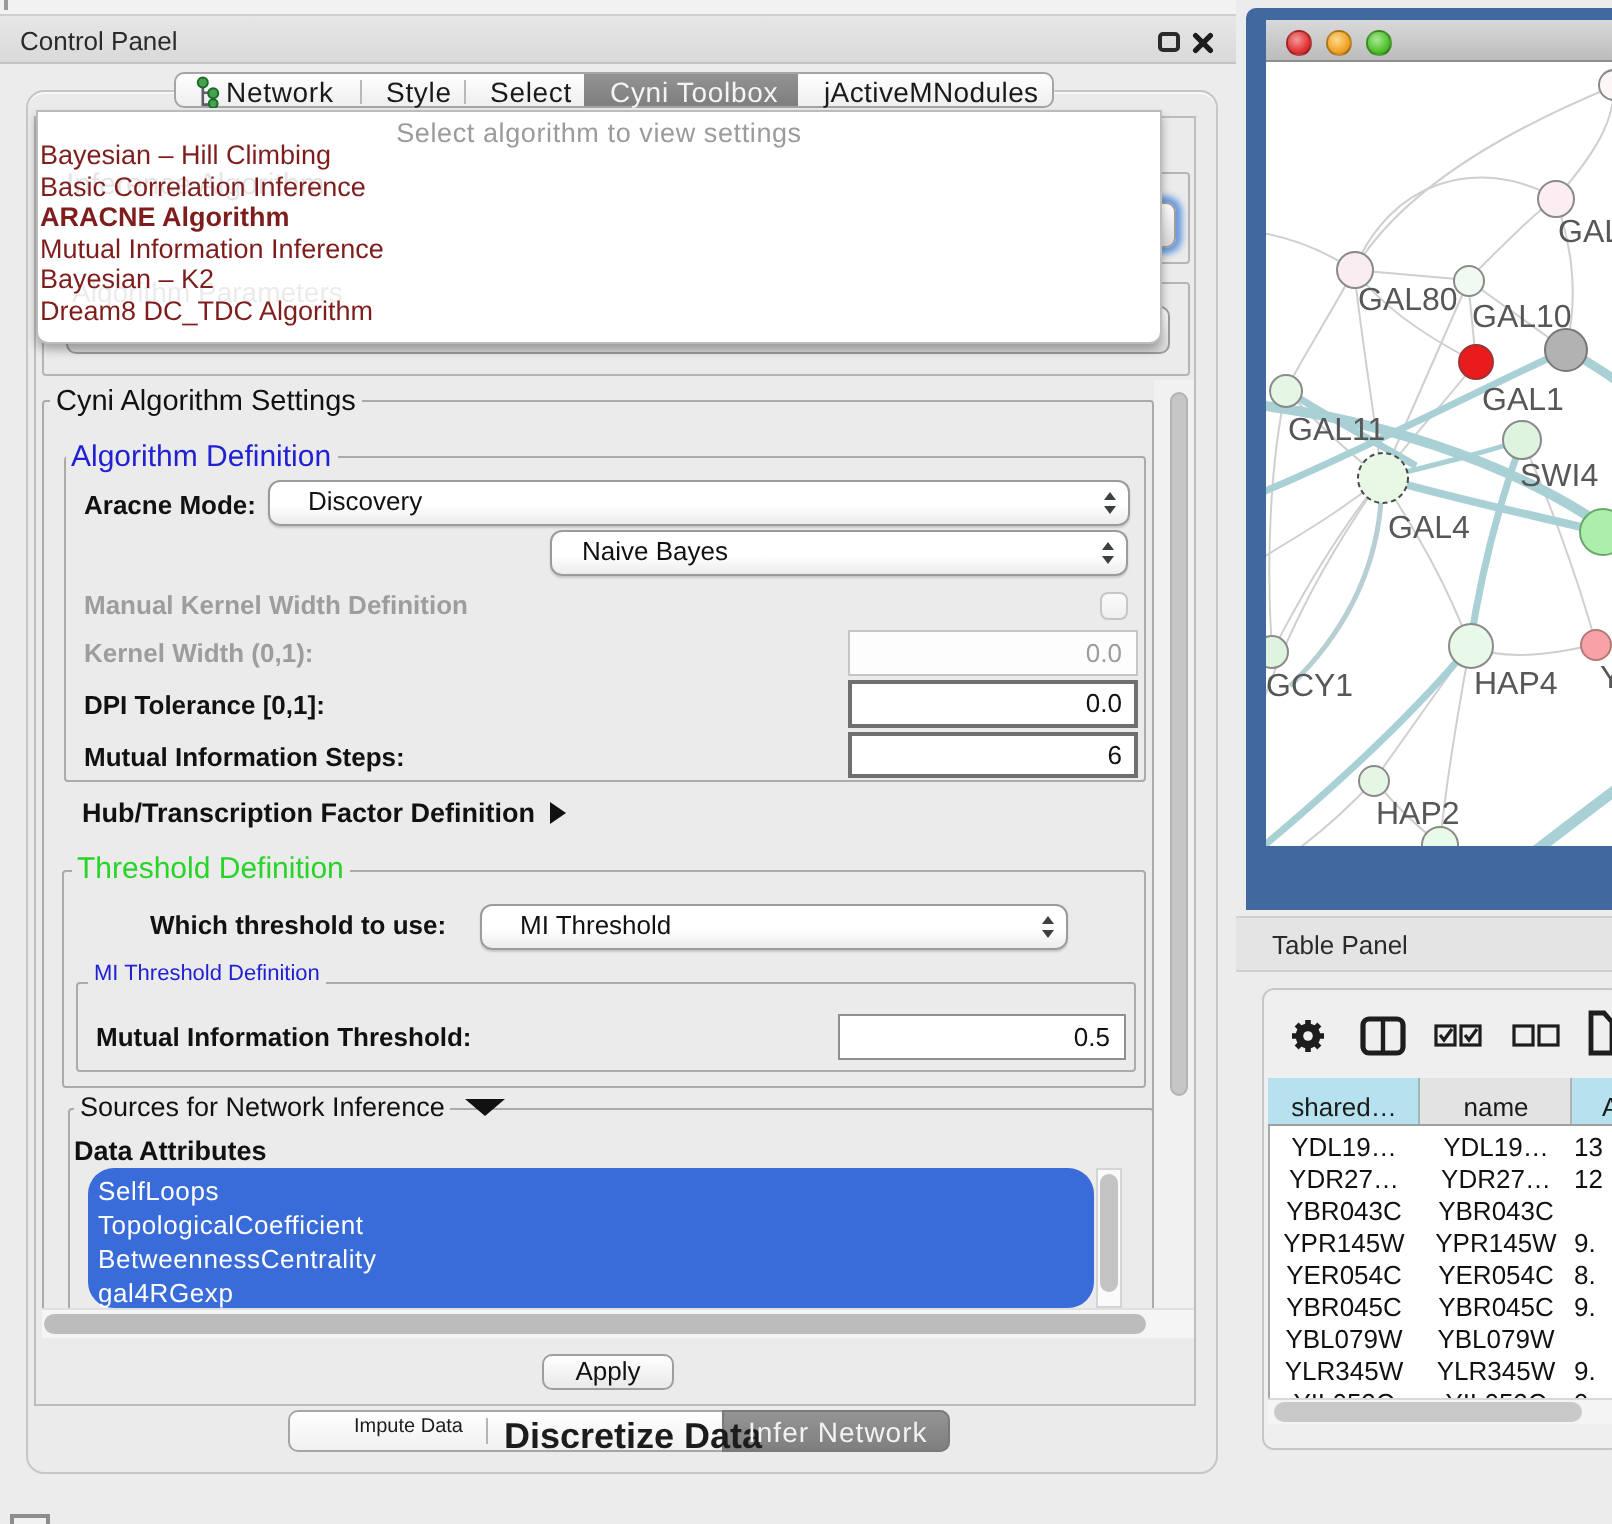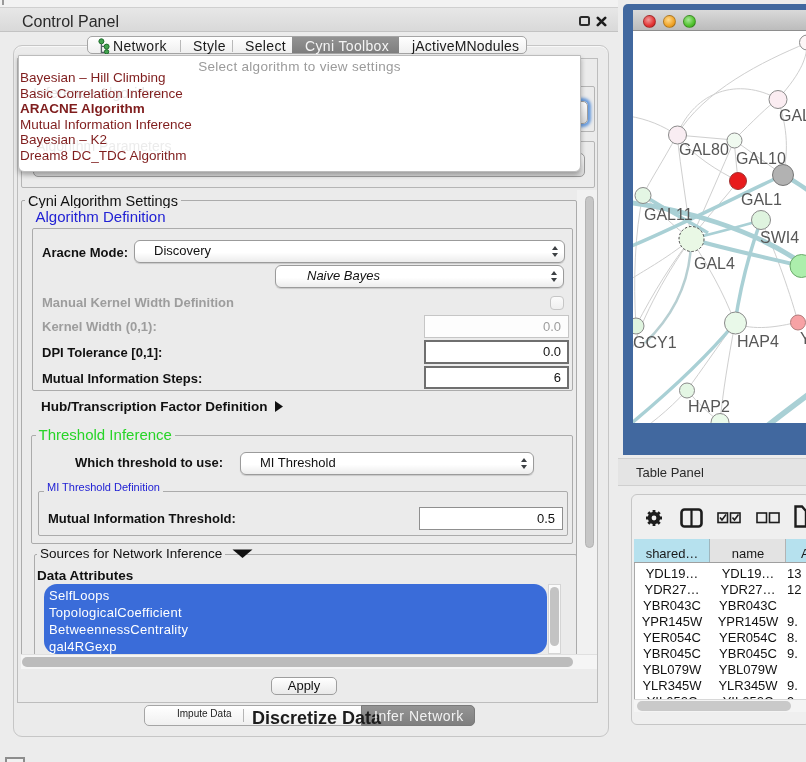--- a/index.html
+++ b/index.html
@@ -8,67 +8,67 @@
 #root { position:absolute; left:0; top:0; width:806px; height:762px; }
 .abs { position:absolute; }
 </style>
 </head>
 <body>
 <div id="root">
 
 <div class="abs" style="left:0;top:0;width:618px;height:7px;background:#f2f2f2;"></div>
 <div class="abs" style="left:2px;top:0;width:2px;height:5px;background:#9a9a9a;"></div>
 <div id="titlebar" class="abs" style="left:0;top:7px;width:618px;height:25px;background:linear-gradient(#e7e7e7,#d9d9d9);border-top:1px solid #cfcfcf;border-bottom:1px solid #c3c3c3;">
-  <div class="abs" style="left:10px;top:5px;font-size:16px;color:#2a2a2a;margin-left:12px;">Control Panel</div>
+  <div class="abs" style="left:10px;top:5px;font-size:13px;color:#2a2a2a;">Control Panel</div>
   <div class="abs" style="left:579px;top:8px;width:11px;height:10px;border:2px solid #2b2b2b;border-radius:2.5px;"></div>
   <svg class="abs" style="left:596px;top:8px;" width="11" height="11" viewBox="0 0 11 11">
         <path d="M1.8 1.8 L9.2 9.2 M9.2 1.8 L1.8 9.2" stroke="#1c1c1c" stroke-width="2.6" stroke-linecap="round"></path>
       </svg>
 </div>
 
 <div class="abs" style="left:13px;top:45px;width:596px;height:692px;background:#ebebeb;border:1px solid #c6c6c6;border-radius:9px;box-shadow:inset 0 1px 0 #f8f8f8;"></div>
 
 <div class="abs" style="left:17px;top:58px;width:581px;height:645px;background:#ebebeb;border:1px solid #bdbdbd;"></div>
 
 <div class="abs" style="left:21px;top:86px;width:574px;height:46px;border:1px solid #b5b5b5;border-radius:2px;"></div>
 <div class="abs" style="left:27px;top:101px;width:561px;height:23px;background:linear-gradient(#fdfdfd,#d9d9d9);border:1px solid #9c9c9c;border-radius:5px;box-shadow:0 0 3px 3px rgba(96,150,219,0.95);"></div>
 <div class="abs" style="left:21px;top:141px;width:574px;height:47px;border:1px solid #b5b5b5;border-radius:2px;"></div>
 <div class="abs" style="left:33px;top:153px;width:552px;height:24px;background:linear-gradient(#fdfdfd,#d9d9d9);border:1px solid #9c9c9c;border-radius:5px;"></div>
 
 <div class="abs" style="left:21px;top:200px;width:556px;height:456px;border:1px solid #ababab;border-radius:2px;box-shadow:1px 1px 0 #f5f5f5;"></div>
 <div class="abs" style="left:25px;top:193px;background:#ebebeb;padding:0 3px;font-size:14.5px;color:#111;">Cyni Algorithm Settings</div>
 
 <div class="abs" style="left:32px;top:228px;width:541px;height:163px;border:1px solid #ababab;border-radius:2px;"></div>
-<div class="abs" style="left:32.5px;top:208px;background:#ebebeb;padding:0 3px;font-size:15px;color:#2121d4;">Algorithm Definition</div>
+<div class="abs" style="left:32.5px;top:220px;background:#ebebeb;padding:0 3px;font-size:15px;color:#2121d4;">Algorithm Definition</div>
 
 <div class="abs lbl" style="left:42px;top:245px;font-size:13px;font-weight:bold;color:#111;">Aracne Mode:</div>
 <div class="combo abs" style="left:134px;top:240px;width:431px;height:23px;">
   <span class="ctext">Discovery</span>
       <span class="carrows"></span>
 </div>
 <div class="combo abs" style="left:275px;top:265px;width:289px;height:23px;">
-  <span class="ctext" style="left:31px;font-style:italic;">Naive Bayes</span>
+  <span class="ctext" style="left:15px;">Naive Bayes</span>
       <span class="carrows"></span>
 </div>
 <div class="abs" style="left:42px;top:295px;font-size:13px;font-weight:bold;color:#9d9d9d;">Manual Kernel Width Definition</div>
 <div class="abs" style="left:550px;top:296px;width:14px;height:14px;border:1.5px solid #c6c6c6;border-radius:4px;background:linear-gradient(#fbfbfb,#efefef);"></div>
 <div class="abs" style="left:42px;top:319px;font-size:13px;font-weight:bold;color:#9d9d9d;">Kernel Width (0,1):</div>
 <div class="abs" style="left:424px;top:315px;width:145px;height:23px;background:#fdfdfd;border:1px solid #c6c6c6;font-size:13px;color:#9d9d9d;text-align:right;line-height:21px;padding-right:7px;">0.0</div>
 <div class="abs" style="left:42px;top:345px;font-size:13px;font-weight:bold;color:#111;">DPI Tolerance [0,1]:</div>
 <div class="abs" style="left:424px;top:340px;width:145px;height:24px;background:#fff;border:2px solid #6f6f6f;font-size:13px;color:#111;text-align:right;line-height:20px;padding-right:6px;">0.0</div>
 <div class="abs" style="left:42px;top:371px;font-size:13px;font-weight:bold;color:#111;">Mutual Information Steps:</div>
 <div class="abs" style="left:424px;top:366px;width:145px;height:23px;background:#fff;border:2px solid #6f6f6f;font-size:13px;color:#111;text-align:right;line-height:19px;padding-right:6px;">6</div>
 
 <div class="abs" style="left:41px;top:399px;font-size:13.5px;font-weight:bold;color:#111;">Hub/Transcription Factor Definition</div>
 <svg class="abs" style="left:273px;top:400px;" width="12" height="13" viewBox="0 0 12 13">
       <path d="M2 1 L10 6.5 L2 12 Z" fill="#111"></path>
     </svg>
 
 <div class="abs" style="left:31px;top:435px;width:542px;height:109px;border:1px solid #ababab;border-radius:2px;"></div>
-<div class="abs" style="left:35.5px;top:426px;background:#ebebeb;padding:0 3px;font-size:15px;color:#27d427;">Threshold Inference</div>
+<div class="abs" style="left:35.5px;top:426px;background:#ebebeb;padding:0 3px;font-size:15px;color:#27d427;">Threshold Definition</div>
 <div class="abs" style="left:75px;top:455px;font-size:13px;font-weight:bold;color:#111;">Which threshold to use:</div>
 <div class="combo abs" style="left:240px;top:452px;width:294px;height:23px;">
   <span class="ctext">MI Threshold</span>
       <span class="carrows"></span>
 </div>
 <div class="abs" style="left:38px;top:491px;width:530px;height:45px;border:1px solid #ababab;border-radius:2px;"></div>
 <div class="abs" style="left:44px;top:481px;background:#ebebeb;padding:0 3px;font-size:11px;color:#2121d4;">MI Threshold Definition</div>
 <div class="abs" style="left:48px;top:511px;font-size:13px;font-weight:bold;color:#111;">Mutual Information Threshold:</div>
 <div class="abs" style="left:419px;top:507px;width:144px;height:23px;background:#fff;border:1px solid #8f8f8f;font-size:13px;color:#111;text-align:right;line-height:21px;padding-right:7px;">0.5</div>
 

